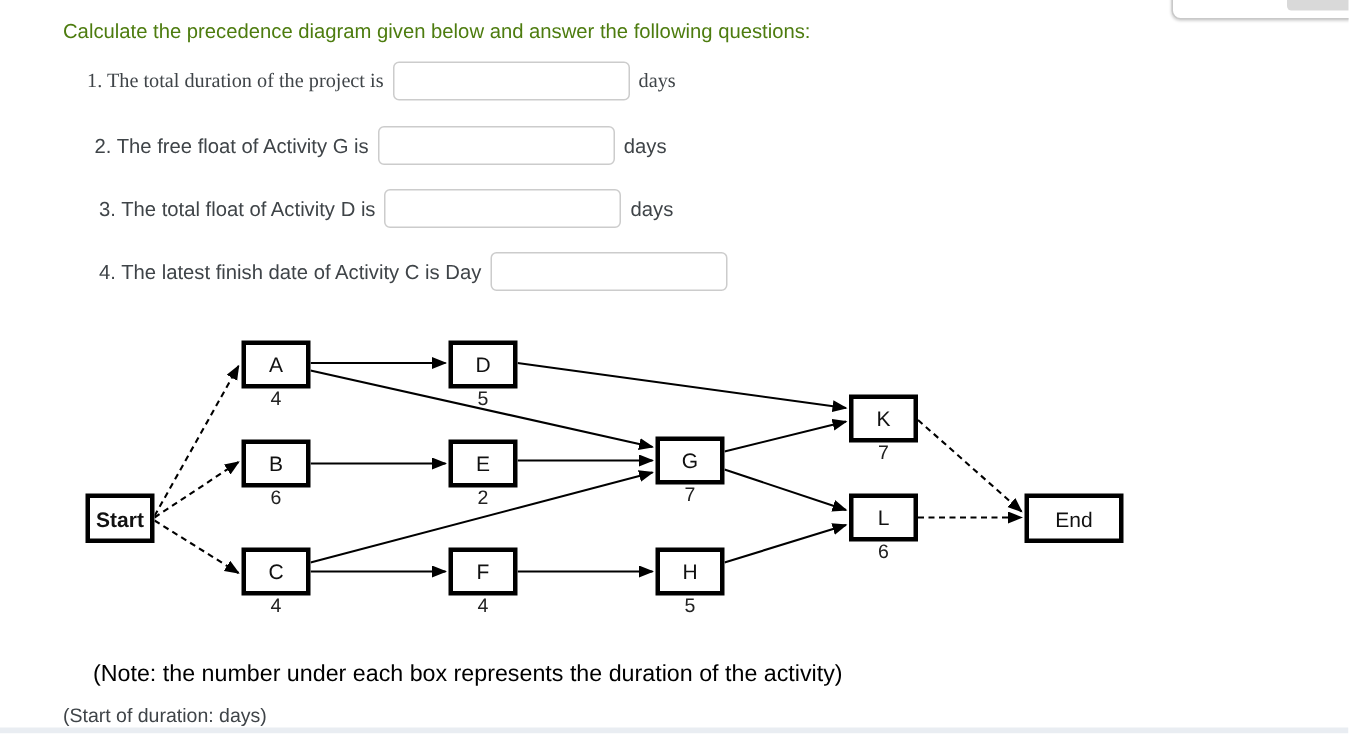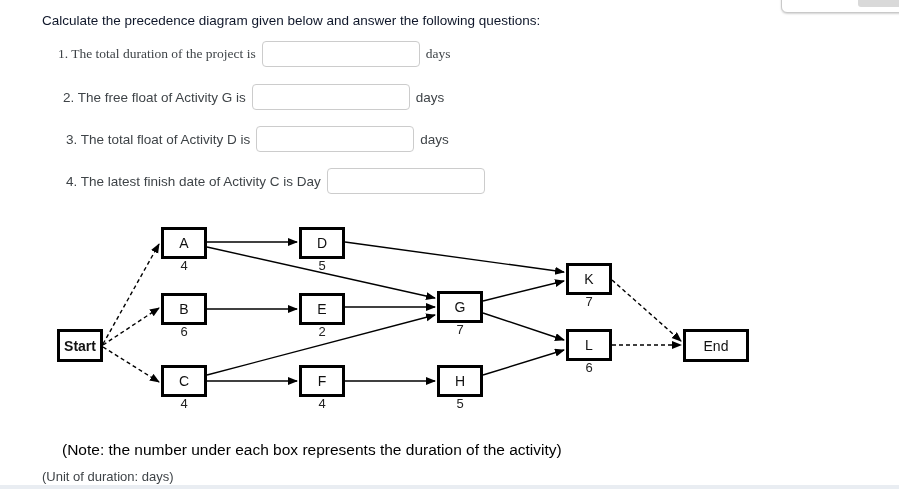--- a/index.html
+++ b/index.html
@@ -16,21 +16,21 @@
     background:#fff;border:1px solid #c9c9c9;border-radius:6px;
     box-shadow:0 1px 2px rgba(0,0,0,.18);
   }
   .corner-btn{
     position:absolute;left:76px;top:22px;width:70px;height:16px;
     background:#d9d9d9;border-radius:3px;
   }
 
   .prompt{
     position:absolute;left:42px;top:13px;
-    font-size:13.5px;color:#0f172a;
+    font-size:13.5px;color:#4d7c0f;
   }
 
   .q-row{
     position:absolute;display:flex;align-items:center;gap:6px;
     font-size:13.5px;color:#3f4448;white-space:nowrap;
   }
   .q-row:nth-child(1){top:41px;left:58px;font-family:Liberation Serif, serif;}
   .q-row:nth-child(2){top:84px;left:63px;}
   .q-row:nth-child(3){top:126px;left:66px;}
   .q-row:nth-child(4){top:168px;left:66px;justify-content:flex-end;}
@@ -192,16 +192,16 @@
         </div>
         <div class="node" style="left: 683px; top: 114px;">
           <div class="box" style="width: 66px; height: 33px;">
             <span>End</span>
           </div>
         </div>
       </div>
   </div>
 
   <div class="note">(Note: the number under each box represents the duration of the activity)</div>
-  <div class="unit">(Unit of duration: days)</div>
+  <div class="unit">(Start of duration: days)</div>
   <div class="bottom-strip"></div>
 
 </div>
 
 </body></html>

